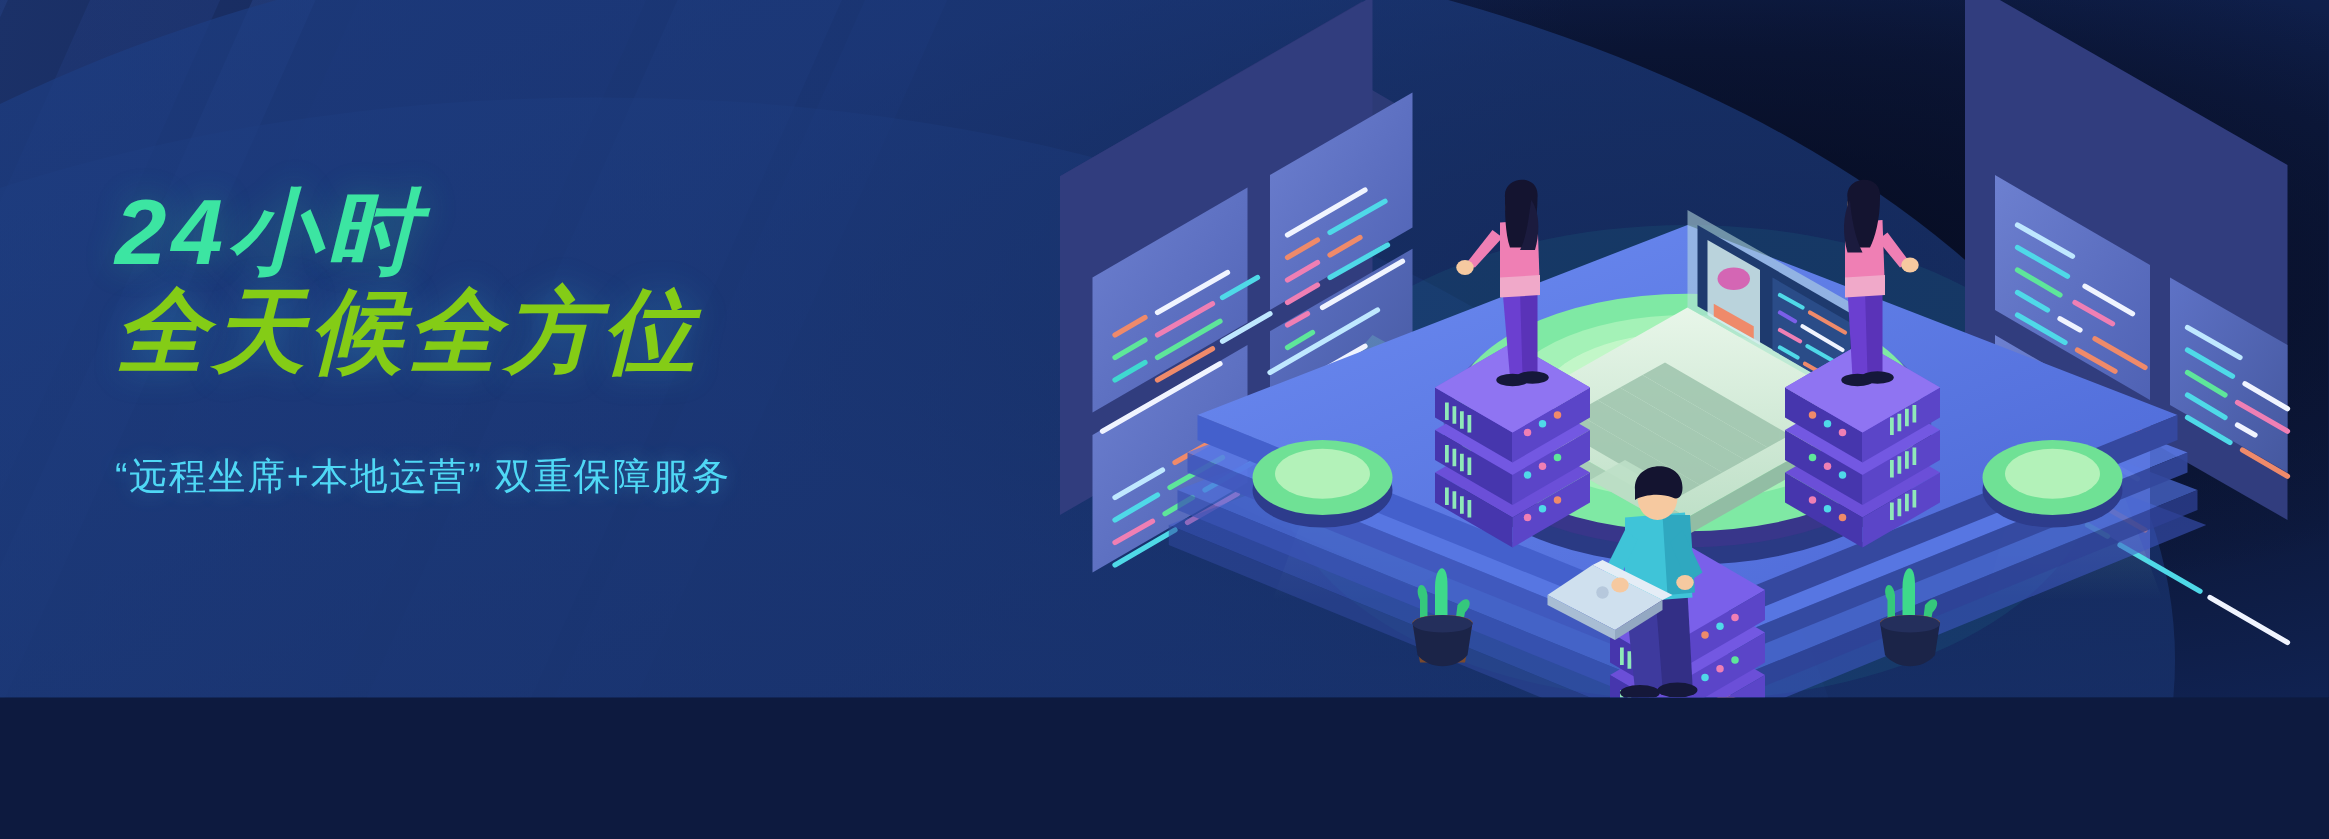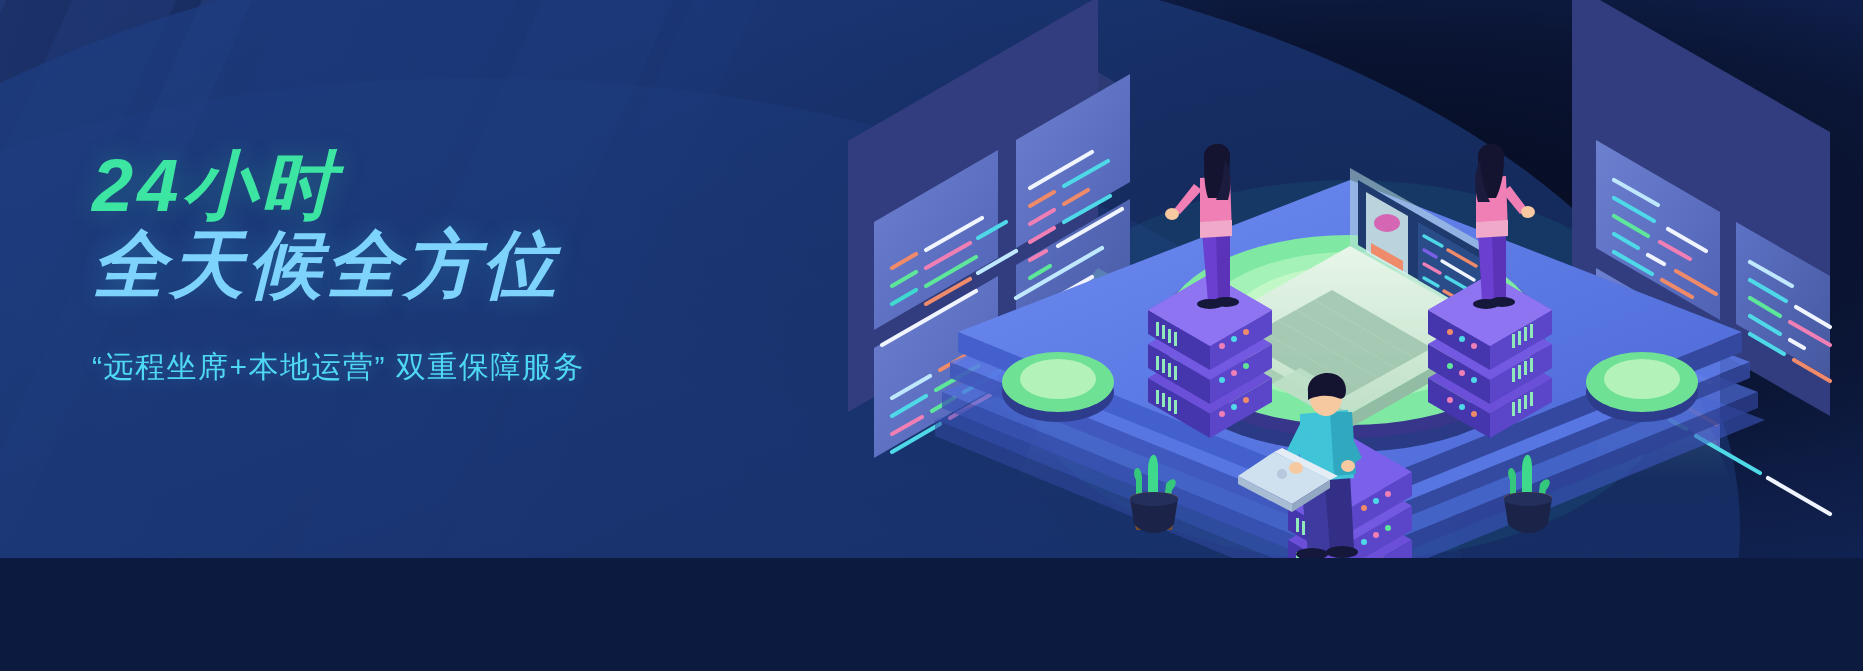--- a/index.html
+++ b/index.html
@@ -41,23 +41,23 @@
     background:linear-gradient(160deg,#24488f 0%,#1b3779 45%,#15295c 100%);opacity:.42;
   }
 
   
   .copy{position:absolute;left:92px;top:150px;z-index:40;}
   .headline{
     display:block;font-weight:800;font-size:74px;line-height:.96;letter-spacing:4px;
     font-style:italic;white-space:nowrap;margin:0;
   }
   .hl-1{color:#3ce5a2;text-shadow:0 0 26px rgba(60,229,162,.25);}
-  .hl-2{color:#7dd3fc;margin-top:8px;text-shadow:0 0 26px rgba(63,212,242,.25);}
+  .hl-2{color:#84cc16;margin-top:8px;text-shadow:0 0 26px rgba(63,212,242,.25);}
   .subtitle{
-    margin-top:47px;color:#4fd8f5;font-size:30px;letter-spacing:1.5px;
+    margin-top:61px;color:#4fd8f5;font-size:30px;letter-spacing:1.5px;
     font-weight:400;white-space:nowrap;text-shadow:0 0 16px rgba(79,216,245,.3);
   }
 
   
   .art{position:absolute;left:830px;top:0;width:1033px;height:671px;z-index:30;}
   .art svg{display:block;width:100%;height:100%;}
 </style>
 </head>
 <body>
 

